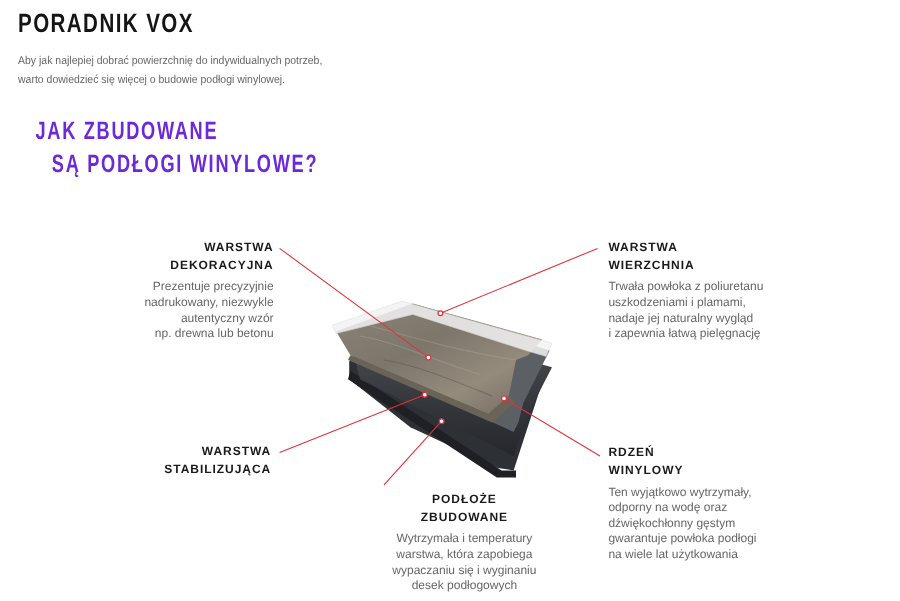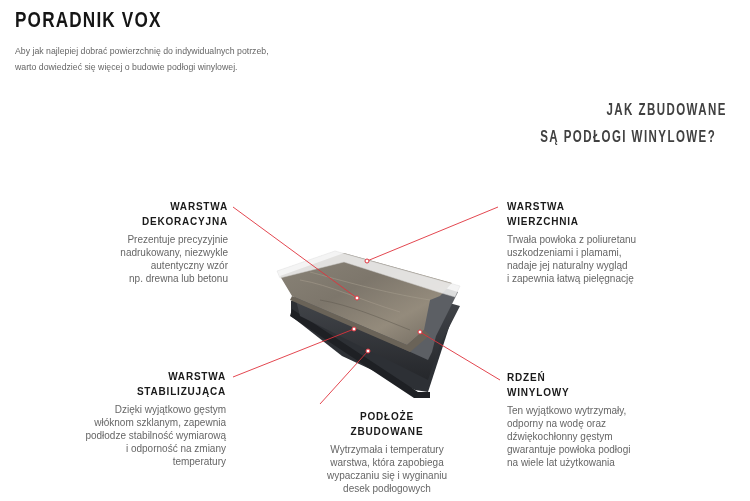--- a/index.html
+++ b/index.html
@@ -5,22 +5,22 @@
   html, body { margin:0; padding:0; background:#ffffff; }
   body { width:750px; height:501px; position:relative; overflow:hidden; font-family:"Liberation Sans", sans-serif; color:#555; }
   .title {
     position:absolute; left:15px; top:7px;
     font-family:"Liberation Sans Narrow","Liberation Sans", sans-serif;
     font-weight:bold; font-size:22px; letter-spacing:1.5px; color:#151515;
     transform:scaleX(0.78); transform-origin:left top;
   }
   .intro { position:absolute; left:15px; top:43px; font-size:9.5px; line-height:16px; color:#666; transform:scaleX(0.92); transform-origin:left top; }
   .heading {
-    position:absolute; left:0; width:750px; top:96px; text-align:right;
-    font-weight:bold; font-size:16px; line-height:27px; letter-spacing:2px; color:#404040;
+    position:absolute; left:0; width:750px; top:96px; text-align:left;
+    font-weight:bold; font-size:21px; line-height:27px; letter-spacing:2px; color:#6d28d9;
   }
   .heading span { display:inline-block; transform:scaleX(0.72); }
   .block { position:absolute; }
   .block .h {
     font-weight:bold; font-size:10px; line-height:15px; letter-spacing:0.8px; color:#1a1a1a;
   }
   .block .d { font-size:10px; line-height:13px; color:#666; margin-top:4px; }
   .right { text-align:right; }
   .left { text-align:left; }
   .lines { position:absolute; left:0; top:0; width:750px; height:501px; pointer-events:none; }
@@ -111,27 +111,20 @@
     <div>nadaje jej naturalny wygląd</div>
     <div>i zapewnia łatwą pielęgnację</div>
   </div>
 </div>
 
 <div class="block right" style="left:80px; top:369px; width:146px;">
   <div class="h">
     <div>WARSTWA</div>
     <div>STABILIZUJĄCA</div>
   </div>
-  <div class="d">
-    <div>Dzięki wyjątkowo gęstym</div>
-    <div>włóknom szklanym, zapewnia</div>
-    <div>podłodze stabilność wymiarową</div>
-    <div>i odporność na zmiany</div>
-    <div>temperatury</div>
-  </div>
 </div>
 
 <div class="block left" style="left:317px; top:409px; width:140px;text-align:center;">
   <div class="h">
     <div>PODŁOŻE</div>
     <div>ZBUDOWANE</div>
   </div>
   <div class="d">
     <div>Wytrzymała i temperatury</div>
     <div>warstwa, która zapobiega</div>

